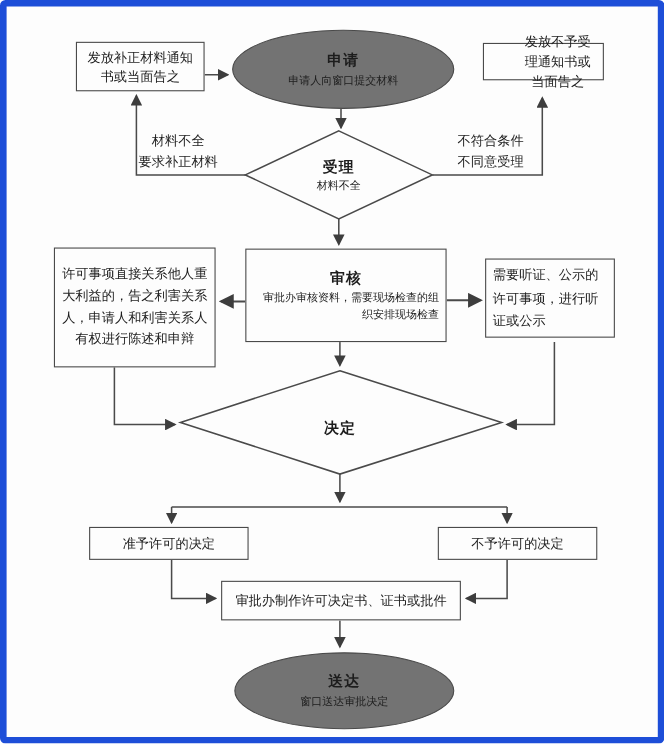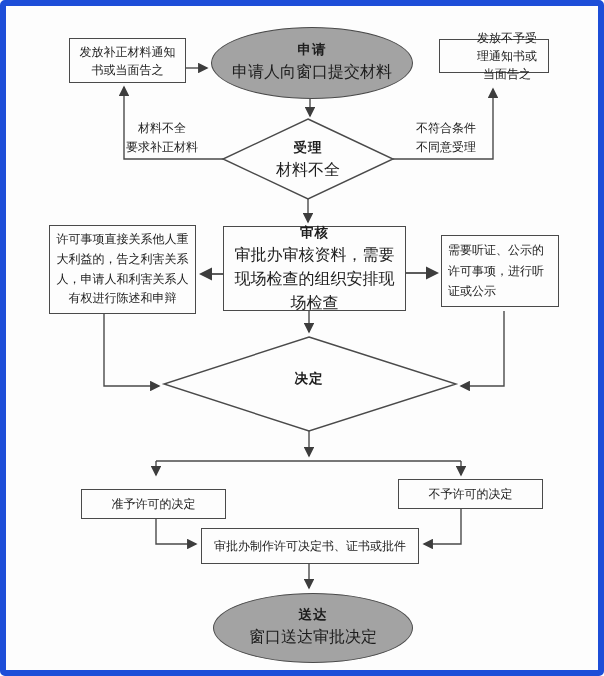--- a/index.html
+++ b/index.html
@@ -21,23 +21,23 @@
     display:flex;
     flex-direction:column;
     align-items:center;
     justify-content:center;
     text-align:center;
     font-size:12px;
     line-height:1.5;
     color:#1d1d1d;
   }
   .rect{border:1.5px solid #4a4a4a;background:#fdfdfd;padding:2px 6px;}
-  .ellipse{border:1.5px solid #4a4a4a;background:#a3a3a3;border-radius:50%;font-family:Liberation Mono, monospace;}
+  .ellipse{border:1.5px solid #4a4a4a;background:#737373;border-radius:50%;}
   .node-title{font-weight:bold;font-size:13.5px;letter-spacing:1px;}
-  .node-sub{font-size:16px;}
+  .node-sub{font-size:10px;text-align:right;}
   .diamond-text{background:transparent;pointer-events:none;}
   .edge-label{
     position:absolute;
     font-size:12px;
     line-height:1.6;
     text-align:center;
     white-space:pre-line;
     color:#1d1d1d;
   }
 </style>
@@ -106,38 +106,38 @@
   <div class="node diamond-text" style="left:242px;top:126px;width:120px;height:55px;">
     <div class="node-title">受理</div>
     <div class="node-sub">材料不全</div>
   </div>
 
   <div class="edge-label" style="left:110px;top:113px;width:92px;font-family:Liberation Serif, serif;">材料不全
 要求补正材料</div>
   <div class="edge-label" style="left:398px;top:113px;width:84px;">不符合条件
 不同意受理</div>
 
-  <div class="node rect" style="left:43px;top:219px;width:147px;height:89px;line-height:1.65;justify-content:center;">
+  <div class="node rect" style="left:43px;top:219px;width:147px;height:109px;line-height:1.65;justify-content:center;">
     <span>许可事项直接关系他人重大利益的，告之利害关系人，申请人和利害关系人有权进行陈述和申辩</span>
   </div>
 
   <div class="node rect" style="left:217px;top:220px;width:183px;height:85px;">
     <div class="node-title">审核</div>
     <div class="node-sub">审批办审核资料，需要现场检查的组织安排现场检查</div>
   </div>
 
   <div class="node rect" style="left:435px;top:229px;width:118px;height:72px;align-items:flex-start;text-align:left;line-height:1.7;">
     <span>需要听证、公示的许可事项，进行听证或公示</span>
   </div>
 
-  <div class="node diamond-text" style="left:223px;top:345px;width:160px;height:55px;">
+  <div class="node diamond-text" style="left:223px;top:357px;width:160px;height:55px;">
     <div class="node-title">决定</div>
   </div>
 
-  <div class="node rect" style="left:75px;top:473px;width:145px;height:30px;margin-top:10px;">
+  <div class="node rect" style="left:75px;top:473px;width:145px;height:30px;">
     <span>准予许可的决定</span>
   </div>
 
   <div class="node rect" style="left:392px;top:473px;width:145px;height:30px;">
     <span>不予许可的决定</span>
   </div>
 
   <div class="node rect" style="left:195px;top:522px;width:218px;height:36px;white-space:nowrap;">
     <span>审批办制作许可决定书、证书或批件</span>
   </div>

